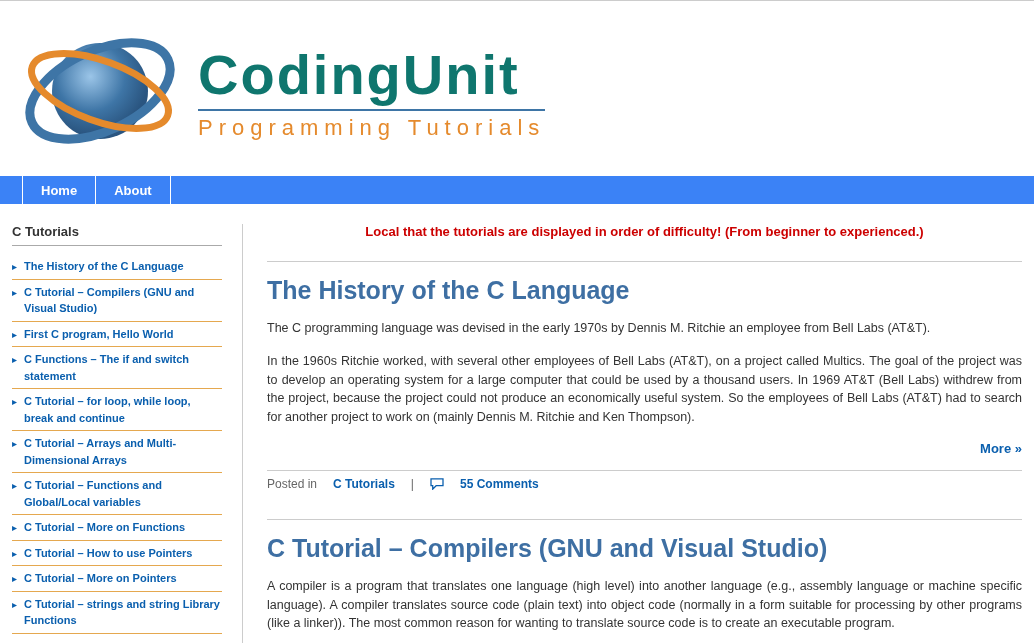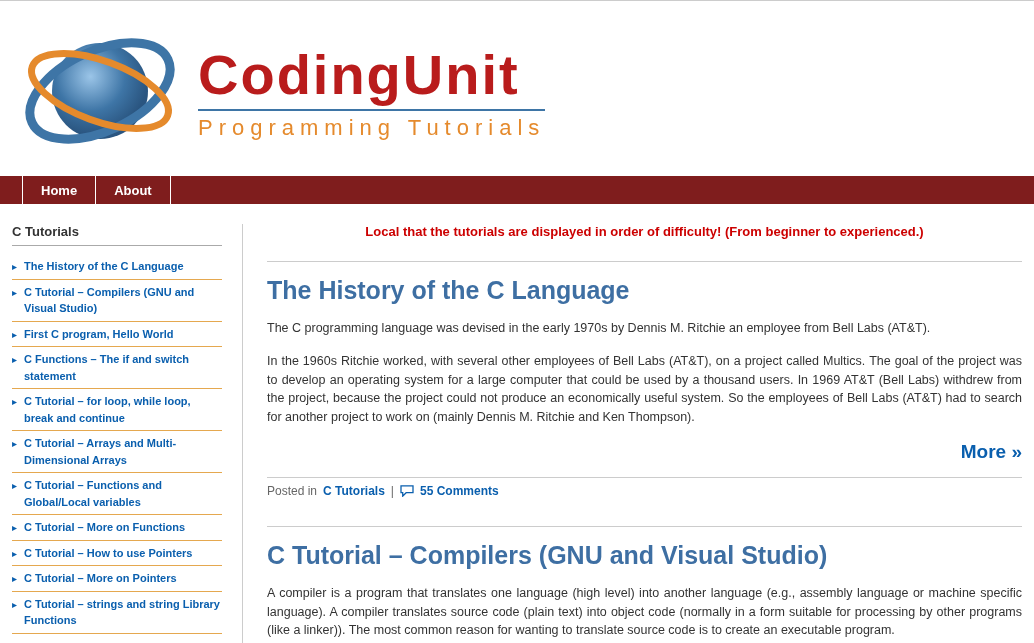--- a/index.html
+++ b/index.html
@@ -2,41 +2,41 @@
 <html><head>
 <meta charset="utf-8">
 <style>
   * { margin: 0; padding: 0; box-sizing: border-box; }
   body { font-family: Verdana, Arial, sans-serif; font-size: 12px; color: #333; background: #fff; }
   .container { width: 1034px; margin: 0 auto; border-top: 1px solid #ccc; }
   .header { padding: 10px 20px 5px 20px; display: flex; align-items: center; }
   .logo-wrap { display: flex; align-items: center; gap: 18px; }
   .logo-icon { width: 160px; height: 160px; position: relative; }
   .logo-text { display: flex; flex-direction: column; }
-  .logo-title { font-family: Verdana, sans-serif; font-size: 56px; font-weight: bold; color: #b91c1c; letter-spacing: 2px; }
+  .logo-title { font-family: Verdana, sans-serif; font-size: 56px; font-weight: bold; color: #0f766e; letter-spacing: 2px; }
   .logo-sub { font-family: Verdana, sans-serif; font-size: 22px; color: #e58a2c; letter-spacing: 6px; border-top: 2px solid #3e75a6; padding-top: 4px; margin-top: 2px; }
-  .navbar { background: #7f1d1d; height: 28px; display: flex; align-items: stretch; padding-left: 22px; }
+  .navbar { background: #3b82f6; height: 28px; display: flex; align-items: stretch; padding-left: 22px; }
   .nav-item { color: #fff; font-weight: bold; font-size: 13px; padding: 0 18px; display: flex; align-items: center; border-left: 1px solid #fff; border-right: 1px solid #fff; cursor: pointer; }
   .nav-item + .nav-item { border-left: none; }
   .content { display: flex; padding: 20px 12px 0 12px; gap: 20px; }
   .sidebar { width: 210px; flex-shrink: 0; }
   .sidebar-title { font-weight: bold; font-size: 13px; color: #333; border-bottom: 1px solid #aaa; padding-bottom: 6px; margin-bottom: 8px; }
   .sidebar-list { list-style: none; }
   .sidebar-item { border-bottom: 1px solid #e5a84f; padding: 4px 0 4px 12px; position: relative; font-size: 11px; line-height: 1.5; }
   .sidebar-item::before { content: "▸"; position: absolute; left: 0; color: #0a5fae; font-size: 10px; top: 5px; }
   .sidebar-link { color: #0a5fae; font-weight: bold; text-decoration: none; cursor: pointer; }
   .main { flex: 1; border-left: 1px solid #ccc; padding-left: 24px; }
   .notice { color: #c00; font-weight: bold; font-size: 13px; text-align: center; margin-bottom: 22px; }
   .article { border-top: 1px solid #ccc; padding-top: 14px; margin-bottom: 10px; }
   .article:first-of-type { }
   .article-title { color: #3e6fa3; font-size: 25px; font-weight: bold; margin-bottom: 14px; cursor: pointer; }
   .article-body p { font-size: 12.5px; line-height: 1.5; margin-bottom: 14px; text-align: justify; color: #333; }
   .more-link { text-align: right; margin-bottom: 14px; }
-  .more-link a { color: #0a5fae; font-weight: bold; font-size: 19px; text-decoration: none; cursor: pointer; }
-  .post-meta { border-top: 1px solid #ccc; padding-top: 6px; font-size: 12px; color: #666; margin-bottom: 28px; display: flex; align-items: center; gap: 6px; }
+  .more-link a { color: #0a5fae; font-weight: bold; font-size: 13px; text-decoration: none; cursor: pointer; }
+  .post-meta { border-top: 1px solid #ccc; padding-top: 6px; font-size: 12px; color: #666; margin-bottom: 28px; display: flex; align-items: center; gap: 16px; }
   .post-meta a { color: #0a5fae; font-weight: bold; text-decoration: none; cursor: pointer; }
   .comment-icon { display: inline-flex; width: 14px; height: 12px; }
   .comment-icon svg { width: 100%; height: 100%; }
 </style>
 </head>
 <body>
 
 <div class="container">
   <div class="header">
     <div class="logo-wrap">

